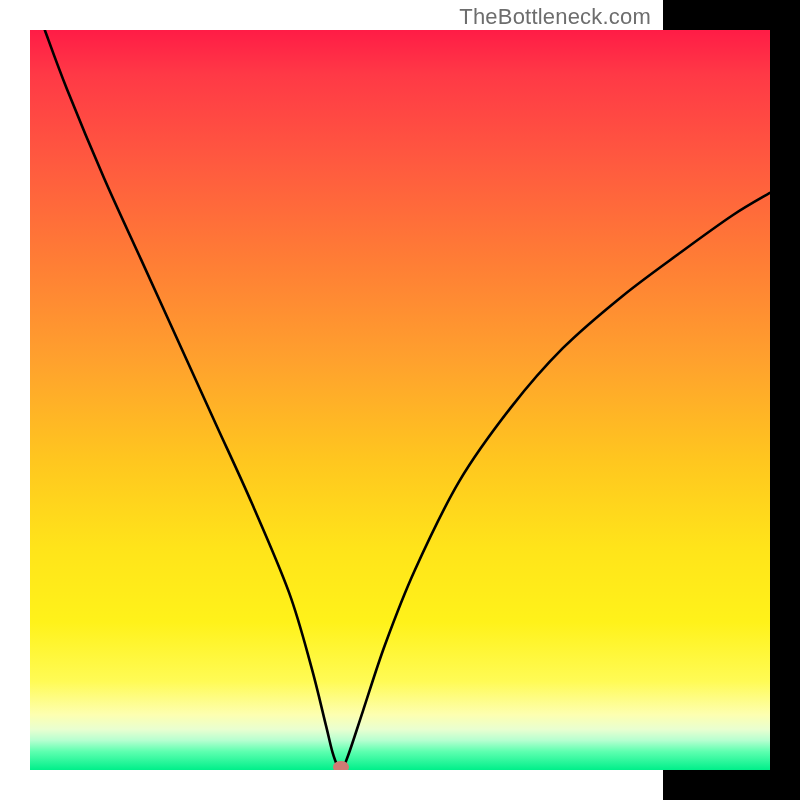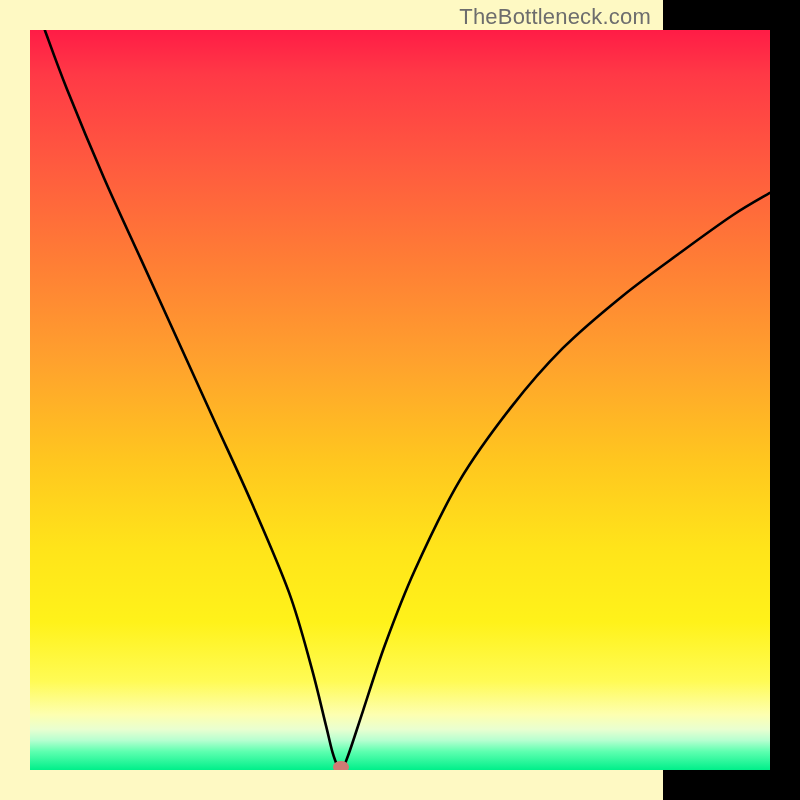--- a/index.html
+++ b/index.html
@@ -8,21 +8,21 @@
     width: 800px;
     height: 800px;
     overflow: hidden;
     background: #000;
     font-family: Arial, Helvetica, sans-serif;
   }
   .frame {
     position: relative;
     width: 663px;
     height: 800px;
-    background: #fef9c3;
+    background: #ffffff;
   }
   .watermark {
     position: absolute;
     top: 4px;
     right: 12px;
     color: #6d6d6d;
     font-size: 22px;
     letter-spacing: 0.2px;
     z-index: 5;
     user-select: none;

